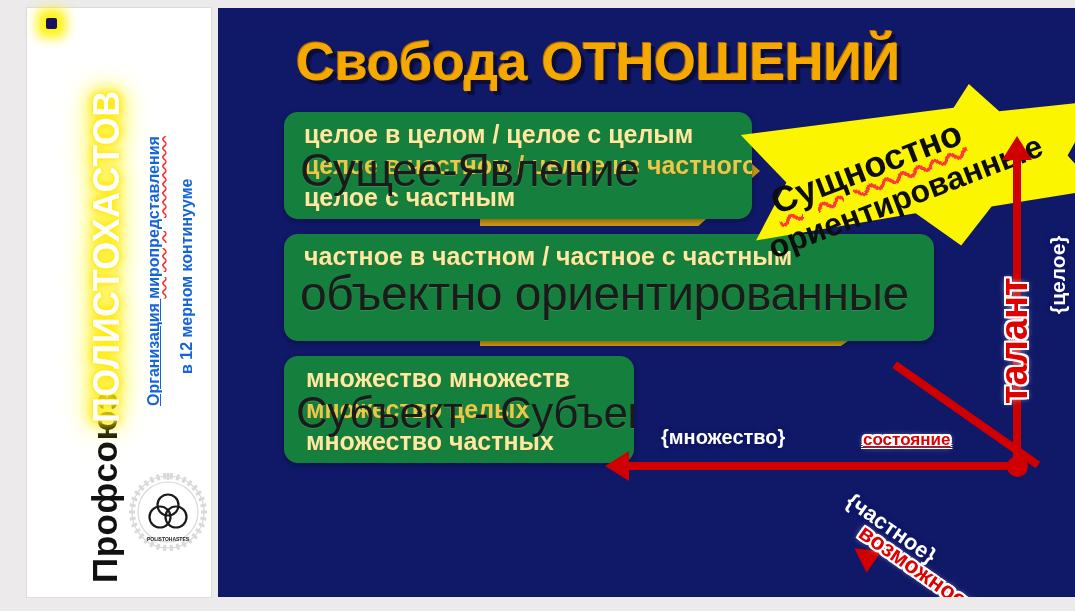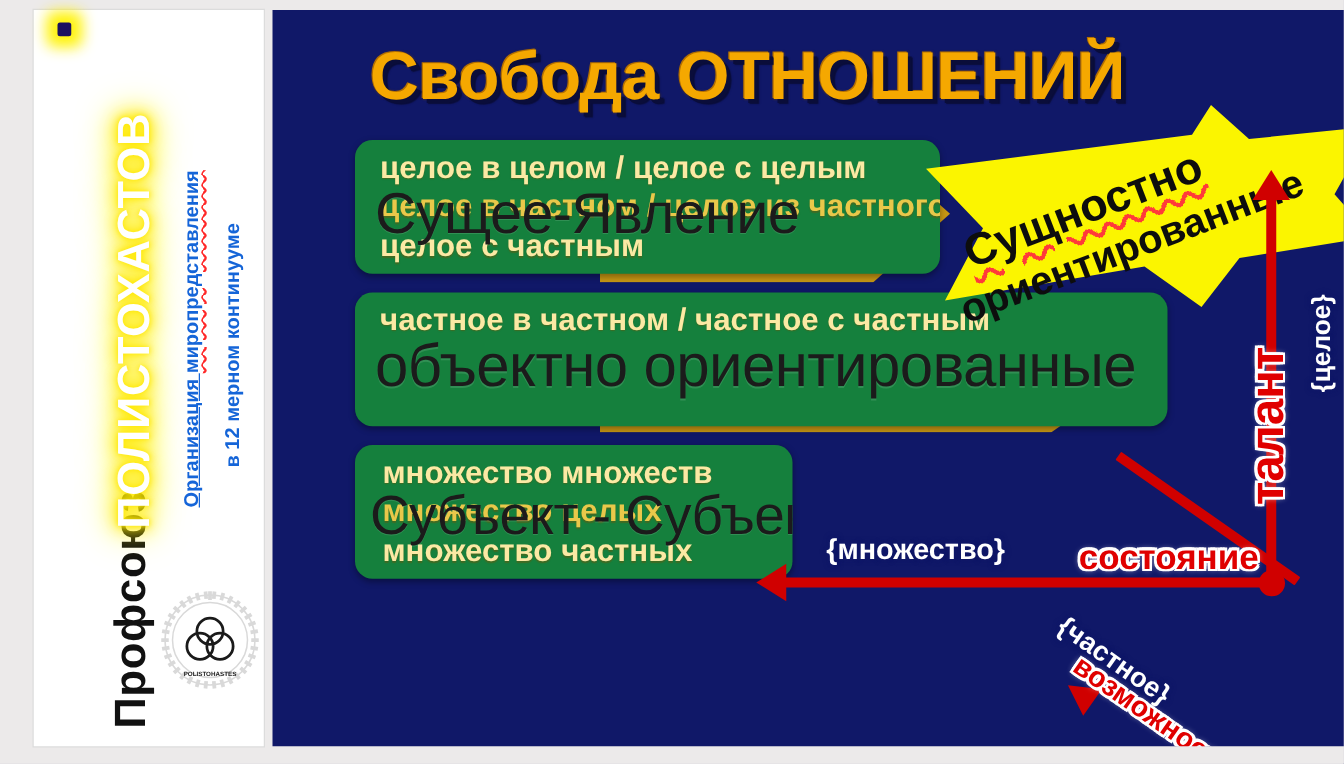--- a/index.html
+++ b/index.html
@@ -161,22 +161,22 @@
   .lbl.r{
     color:#e00000;
     text-shadow:
       -2px -2px 0 #fff,2px -2px 0 #fff,-2px 2px 0 #fff,2px 2px 0 #fff,
       0 -2px 0 #fff,0 2px 0 #fff,-2px 0 0 #fff,2px 0 0 #fff,
       0 0 6px #fff;
   }
 
   #lbl-celoe{left:828px;top:306px;transform:rotate(-90deg);font-size:21px;}
   #lbl-talant{left:775px;top:396px;transform:rotate(-90deg);font-size:38px;}
-  #lbl-mnozh{left:443px;top:418px;font-size:23px;}
-  #lbl-sost{left:645px;top:422px;font-size:28px;}
+  #lbl-mnozh{left:443px;top:418px;font-size:20px;}
+  #lbl-sost{left:645px;top:422px;font-size:17px;text-decoration:underline;}
   #lbl-chast{left:638px;top:480px;font-size:22px;transform:rotate(35deg);}
   #lbl-vozm{left:651px;top:511px;font-size:23px;transform:rotate(35deg);}
 </style>
 </head>
 <body>
 
 <div id="stage">
 
   <div id="left-panel">
 

